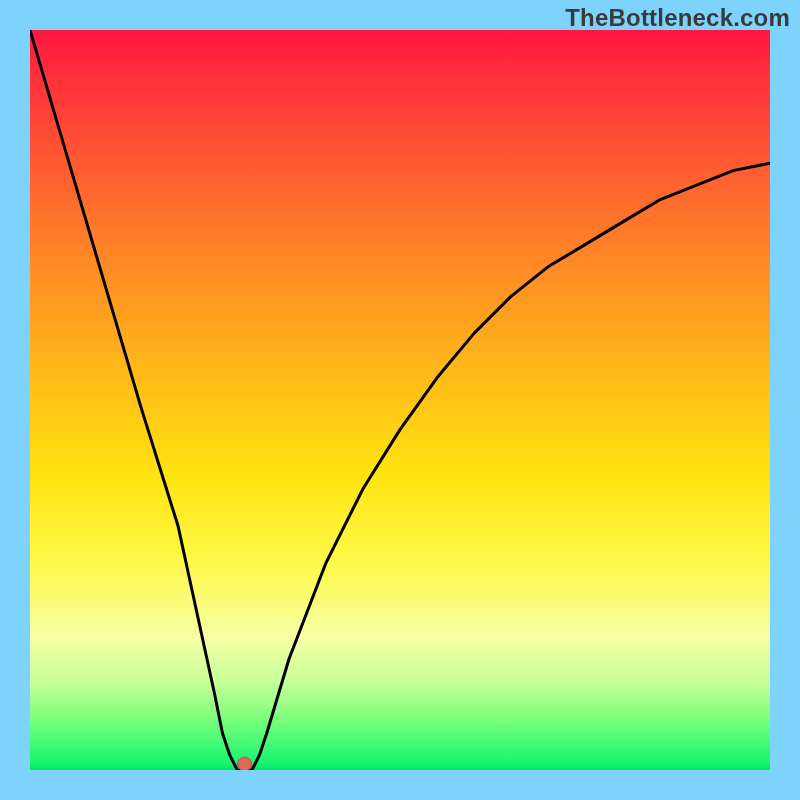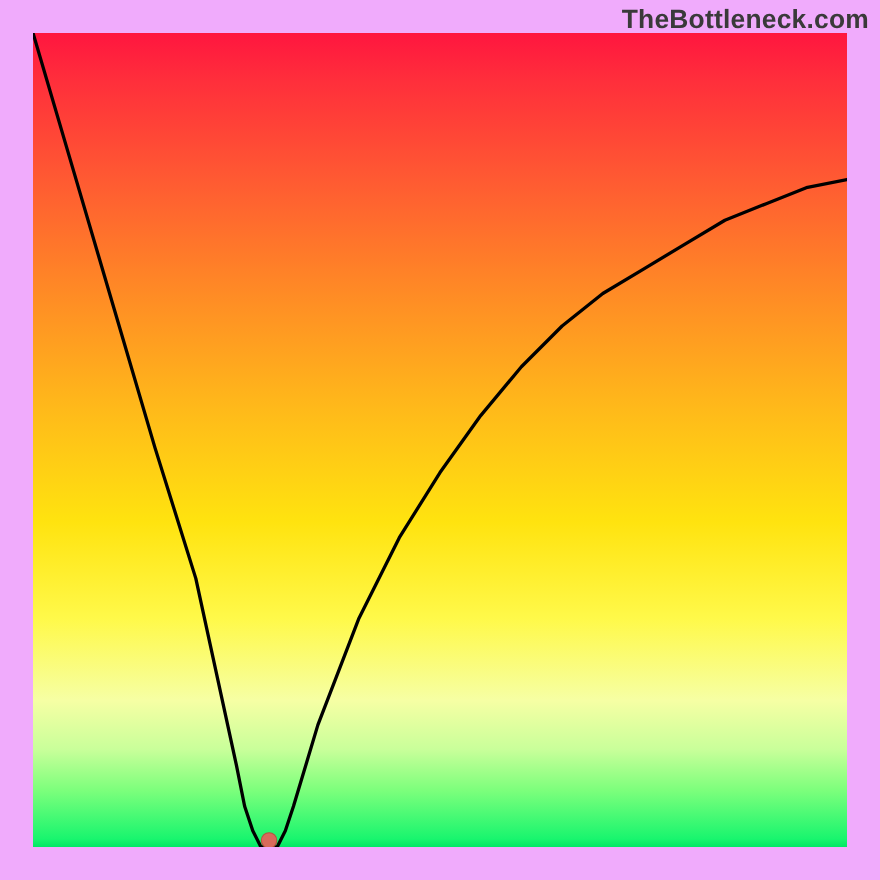--- a/index.html
+++ b/index.html
@@ -8,21 +8,21 @@
     width: 800px;
     height: 800px;
     overflow: hidden;
     background: #000;
     font-family: Arial, Helvetica, sans-serif;
   }
   .frame {
     position: relative;
     width: 800px;
     height: 800px;
-    background: #f0abfc;
+    background: #7dd3fc;
   }
   .watermark {
     position: absolute;
     top: 4px;
     right: 10px;
     color: #3a3a3a;
     font-size: 24px;
     font-weight: 600;
     letter-spacing: 0.2px;
     z-index: 5;

